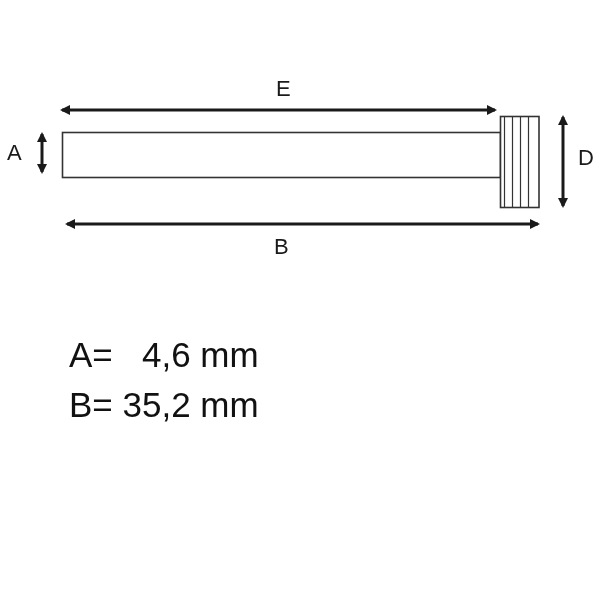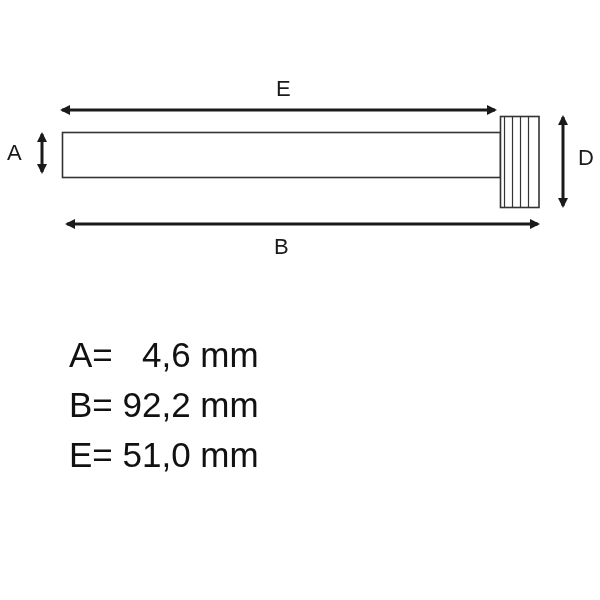--- a/index.html
+++ b/index.html
@@ -37,15 +37,14 @@
 
   <line x1="42" y1="134" x2="42" y2="172" stroke="#1a1a1a" stroke-width="3" marker-start="url(#ah)" marker-end="url(#ah)"></line>
   <text class="dim-label" x="7" y="160">A</text>
 
   <line x1="563" y1="117" x2="563" y2="206" stroke="#1a1a1a" stroke-width="3" marker-start="url(#ah)" marker-end="url(#ah)"></line>
   <text class="dim-label" x="578" y="165">D</text>
 </svg>
 
 <div class="specs">
   <div class="spec-line">A=   4,6 mm</div>
-  <div class="spec-line">B= 92,2 mm</div>
-  <div class="spec-line">E= 51,0 mm</div>
+  <div class="spec-line">B= 35,2 mm</div>
 </div>
 
 </body></html>

